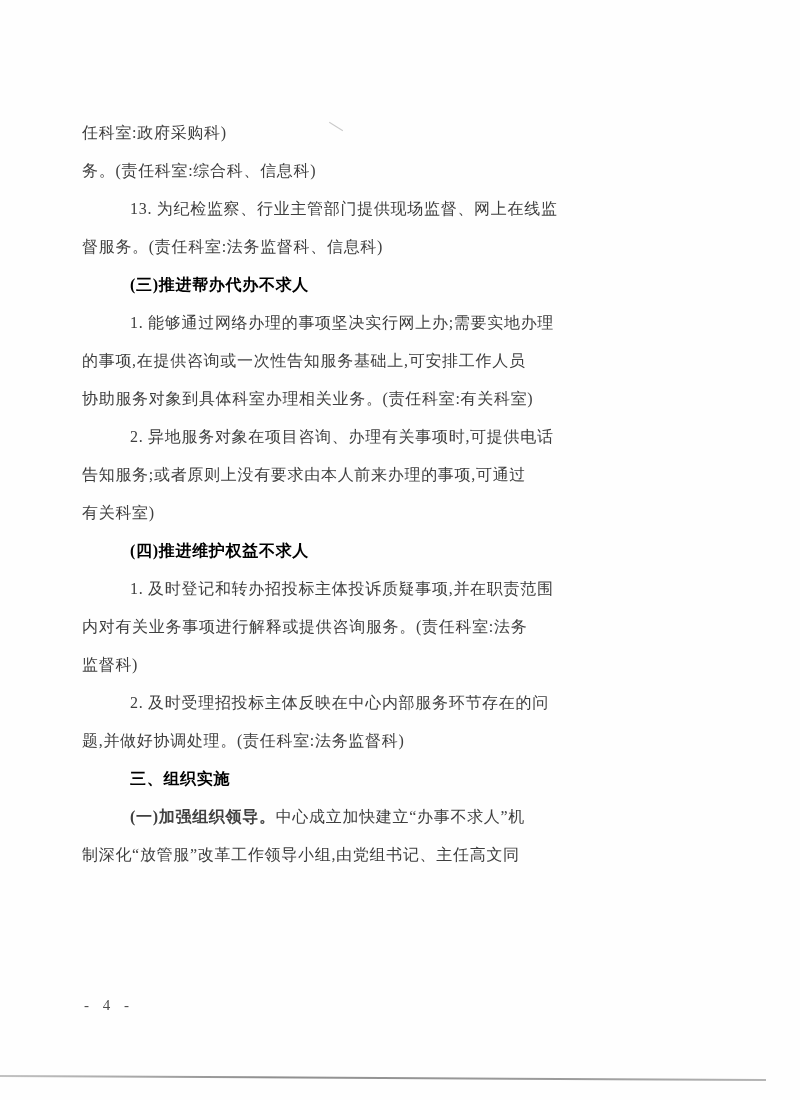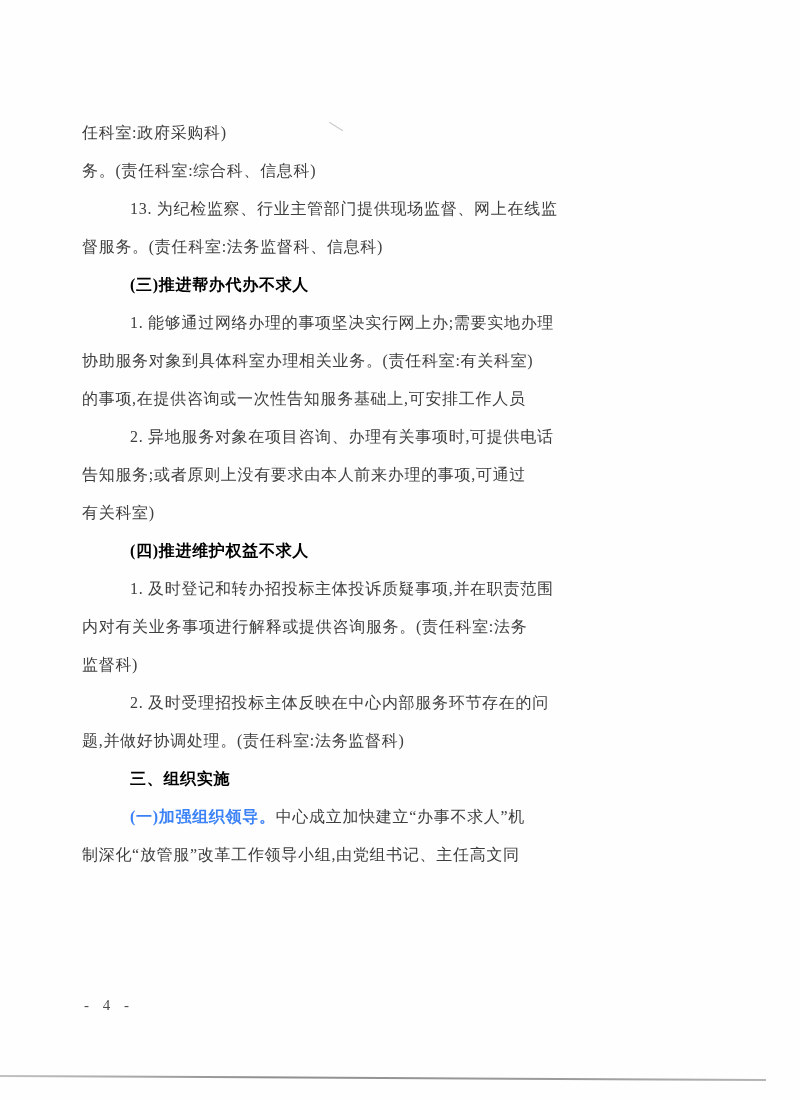--- a/index.html
+++ b/index.html
@@ -31,21 +31,21 @@
   }
   .line.indent {
     padding-left: 48px;
   }
   .line.bold {
     font-weight: bold;
     color: #000000;
   }
   .bold-seg {
     font-weight: bold;
-    color: #3b82f6;
+    color: #404040;
   }
   .page-number {
     position: absolute;
     left: 84px;
     top: 993px;
     height: 24px;
     line-height: 24px;
     font-size: 15px;
     letter-spacing: 5px;
     color: #4c4c4c;
@@ -82,23 +82,23 @@
   <div class="line"><span class="reg-seg">务。(责任科室:综合科、信息科)</span></div>
 
   <div class="line indent"><span class="reg-seg">13. 为纪检监察、行业主管部门提供现场监督、网上在线监</span></div>
 
   <div class="line"><span class="reg-seg">督服务。(责任科室:法务监督科、信息科)</span></div>
 
   <div class="line indent bold"><span class="reg-seg">(三)推进帮办代办不求人</span></div>
 
   <div class="line indent"><span class="reg-seg">1. 能够通过网络办理的事项坚决实行网上办;需要实地办理</span></div>
 
+  <div class="line"><span class="reg-seg">的事项,在提供咨询或一次性告知服务基础上,可安排工作人员</span></div>
+
   <div class="line"><span class="reg-seg">协助服务对象到具体科室办理相关业务。(责任科室:有关科室)</span></div>
-
-  <div class="line"><span class="reg-seg">的事项,在提供咨询或一次性告知服务基础上,可安排工作人员</span></div>
 
   <div class="line indent"><span class="reg-seg">2. 异地服务对象在项目咨询、办理有关事项时,可提供电话</span></div>
 
   <div class="line"><span class="reg-seg">告知服务;或者原则上没有要求由本人前来办理的事项,可通过</span></div>
 
 
   <div class="line"><span class="reg-seg">有关科室)</span></div>
 
   <div class="line indent bold"><span class="reg-seg">(四)推进维护权益不求人</span></div>
 

